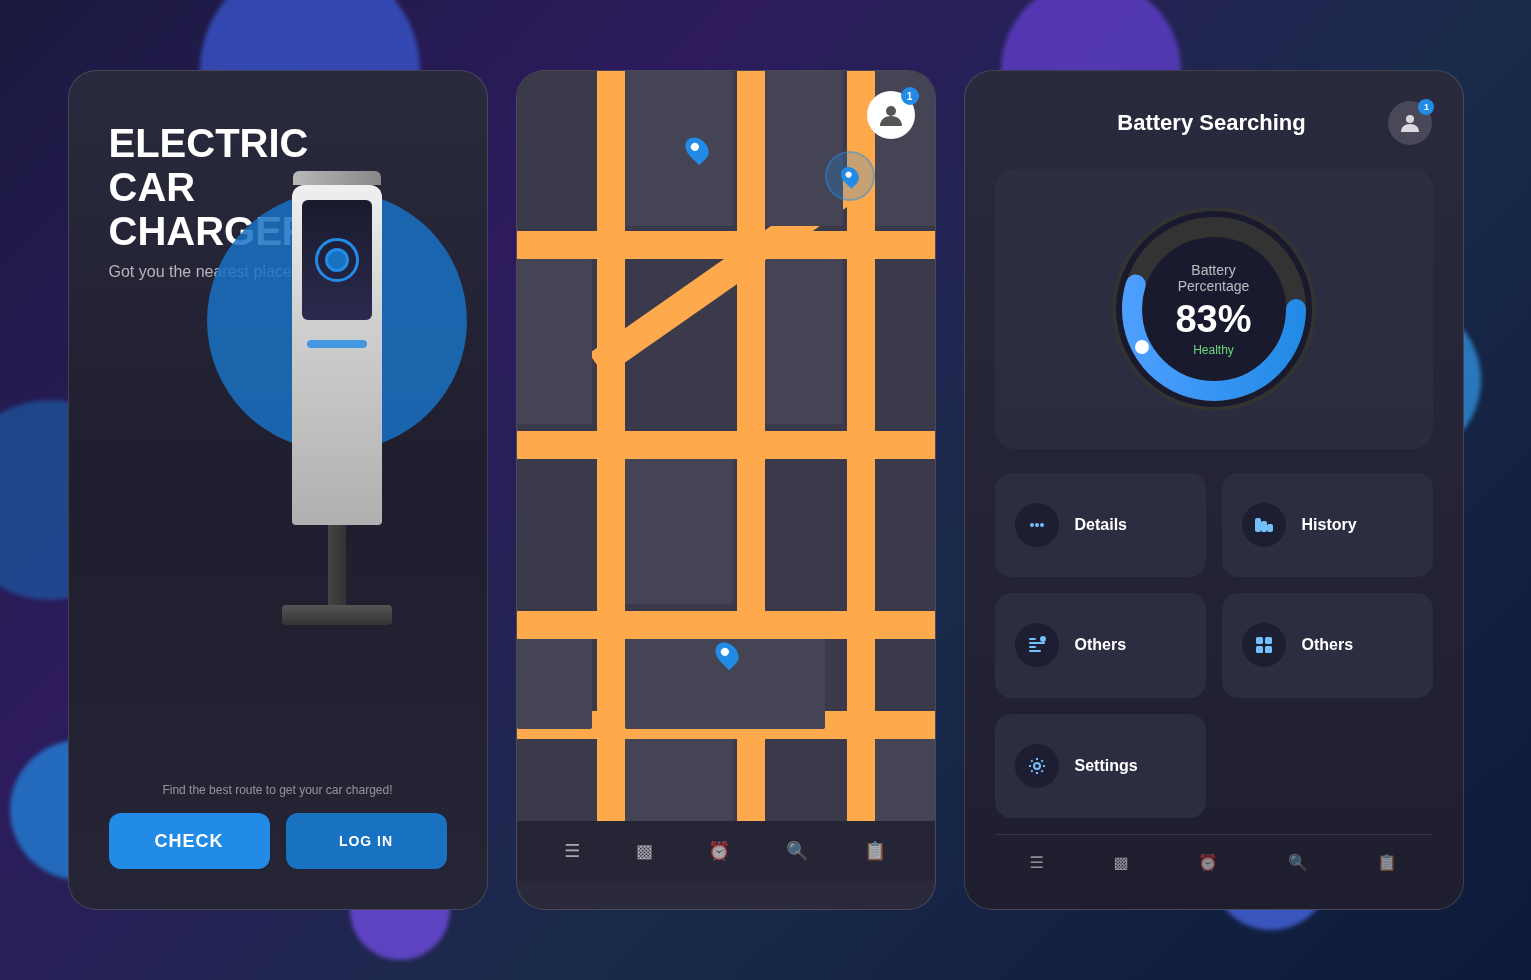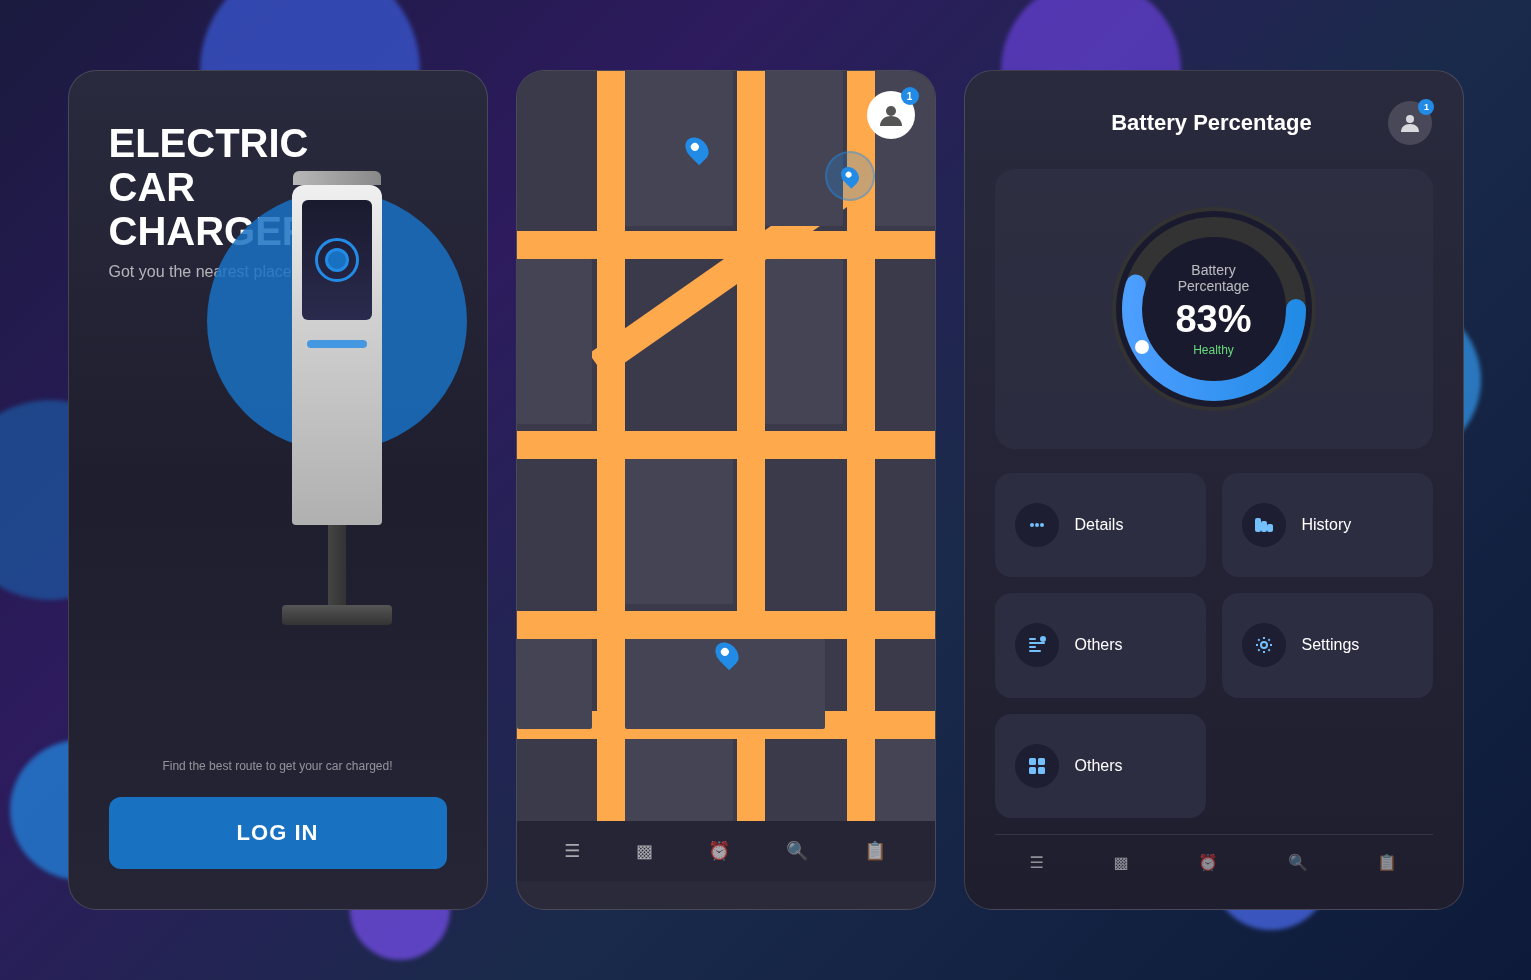--- a/index.html
+++ b/index.html
@@ -176,30 +176,29 @@
       font-size: 18px;
       font-weight: 800;
       border: none;
       border-radius: 12px;
       cursor: pointer;
       letter-spacing: 1px;
     }
 
     .btn-login {
       flex: 1;
-      height: 72px;
+      height: 56px;
       background: #1971c2;
       color: white;
-      font-size: 22px;
+      font-size: 14px;
       font-weight: 800;
       border: none;
       border-radius: 12px;
       cursor: pointer;
       letter-spacing: 1px;
-      margin-top: 8px;
     }
 
     
     .screen2 {
       width: 420px;
       height: 840px;
       background: #2a2a3a;
     }
 
     
@@ -421,21 +420,21 @@
       display: flex;
       align-items: center;
       justify-content: center;
       color: #74c0fc;
       font-size: 16px;
     }
 
     .menu-item-label {
       color: white;
       font-size: 16px;
-      font-weight: 400;
+      font-weight: 700;
     }
 
     .screen3-bottom-nav {
       height: 55px;
       display: flex;
       align-items: center;
       justify-content: space-around;
       border-top: 1px solid rgba(255,255,255,0.1);
       margin-top: 16px;
     }
@@ -474,20 +473,21 @@
 
           <div style="width:60px;height:8px;background:#228be6;border-radius:4px;margin-top:20px;opacity:0.8;"></div>
         </div>
         <div class="charger-pole"></div>
         <div class="charger-base"></div>
       </div>
 
       <div class="screen1-footer">
         <div class="footer-hint">Find the best route to get your car charged!</div>
         <div class="buttons-row">
+          <button class="btn-check">CHECK</button>
           <button class="btn-login">LOG IN</button>
         </div>
       </div>
     </div>
   </div>
 
   <div class="phone-screen screen2">
 
     <div class="map-container">
       <div class="map-bg">
@@ -551,21 +551,21 @@
       <span class="nav-icon">🔍</span>
       <span class="nav-icon">📋</span>
     </div>
   </div>
 
   <div class="phone-screen screen3">
     <div class="screen3-content">
 
       <div class="screen3-header">
         <div style="width:40px;"></div>
-        <div class="screen3-title">Battery Percentage</div>
+        <div class="screen3-title">Battery Searching</div>
         <div style="position:relative;width:44px;height:44px;background:rgba(255,255,255,0.15);border-radius:50%;display:flex;align-items:center;justify-content:center;">
           <svg width="22" height="22" viewBox="0 0 22 22" fill="none">
             <circle cx="11" cy="7" r="4" fill="rgba(255,255,255,0.8)"></circle>
             <path d="M2 20c0-5 3.5-8 9-8s9 3 9 8" fill="rgba(255,255,255,0.8)"></path>
           </svg>
           <div style="position:absolute;top:-2px;right:-2px;width:16px;height:16px;border-radius:50%;background:#228be6;color:white;font-size:9px;display:flex;align-items:center;justify-content:center;font-weight:bold;">1</div>
         </div>
       </div>
 
       <div class="battery-gauge-container">
@@ -629,40 +629,40 @@
               <rect x="2" y="11" width="7" height="2" rx="1"></rect>
                 <rect x="2" y="15" width="12" height="2" rx="1"></rect>
               <circle cx="16" cy="4" r="3" fill="#74c0fc"></circle>
             </svg>
           </div>
           <span class="menu-item-label">Others</span>
         </div>
 
         <div class="menu-item">
           <div class="menu-item-icon">
-            <svg width="20" height="20" viewBox="0 0 20 20" fill="none" stroke="#74c0fc" stroke-width="2">
-              <circle cx="10" cy="10" r="3"></circle>
-              <path d="M10 2v2M10 16v2M2 10h2M16 10h2M4.2 4.2l1.4 1.4M14.4 14.4l1.4 1.4M4.2 15.8l1.4-1.4M14.4 5.6l1.4-1.4"></path>
-            </svg>
-          </div>
-          <span class="menu-item-label">Settings</span>
-        </div>
-
-        <div class="menu-item">
-          <div class="menu-item-icon">
             <svg width="20" height="20" viewBox="0 0 20 20" fill="#74c0fc">
               <rect x="2" y="2" width="7" height="7" rx="1.5"></rect>
                 <rect x="11" y="2" width="7" height="7" rx="1.5"></rect>
               <rect x="2" y="11" width="7" height="7" rx="1.5"></rect>
                 <rect x="11" y="11" width="7" height="7" rx="1.5"></rect>
             </svg>
           </div>
           <span class="menu-item-label">Others</span>
         </div>
 
+        <div class="menu-item">
+          <div class="menu-item-icon">
+            <svg width="20" height="20" viewBox="0 0 20 20" fill="none" stroke="#74c0fc" stroke-width="2">
+              <circle cx="10" cy="10" r="3"></circle>
+              <path d="M10 2v2M10 16v2M2 10h2M16 10h2M4.2 4.2l1.4 1.4M14.4 14.4l1.4 1.4M4.2 15.8l1.4-1.4M14.4 5.6l1.4-1.4"></path>
+            </svg>
+          </div>
+          <span class="menu-item-label">Settings</span>
+        </div>
+
       </div>
 
       <div class="screen3-bottom-nav">
         <span style="color:rgba(255,255,255,0.5);font-size:16px;">☰</span>
         <span style="color:rgba(255,255,255,0.5);font-size:16px;">▩</span>
         <span style="color:rgba(255,255,255,0.5);font-size:16px;">⏰</span>
         <span style="color:rgba(255,255,255,0.5);font-size:16px;">🔍</span>
         <span style="color:rgba(255,255,255,0.5);font-size:16px;">📋</span>
       </div>
 

